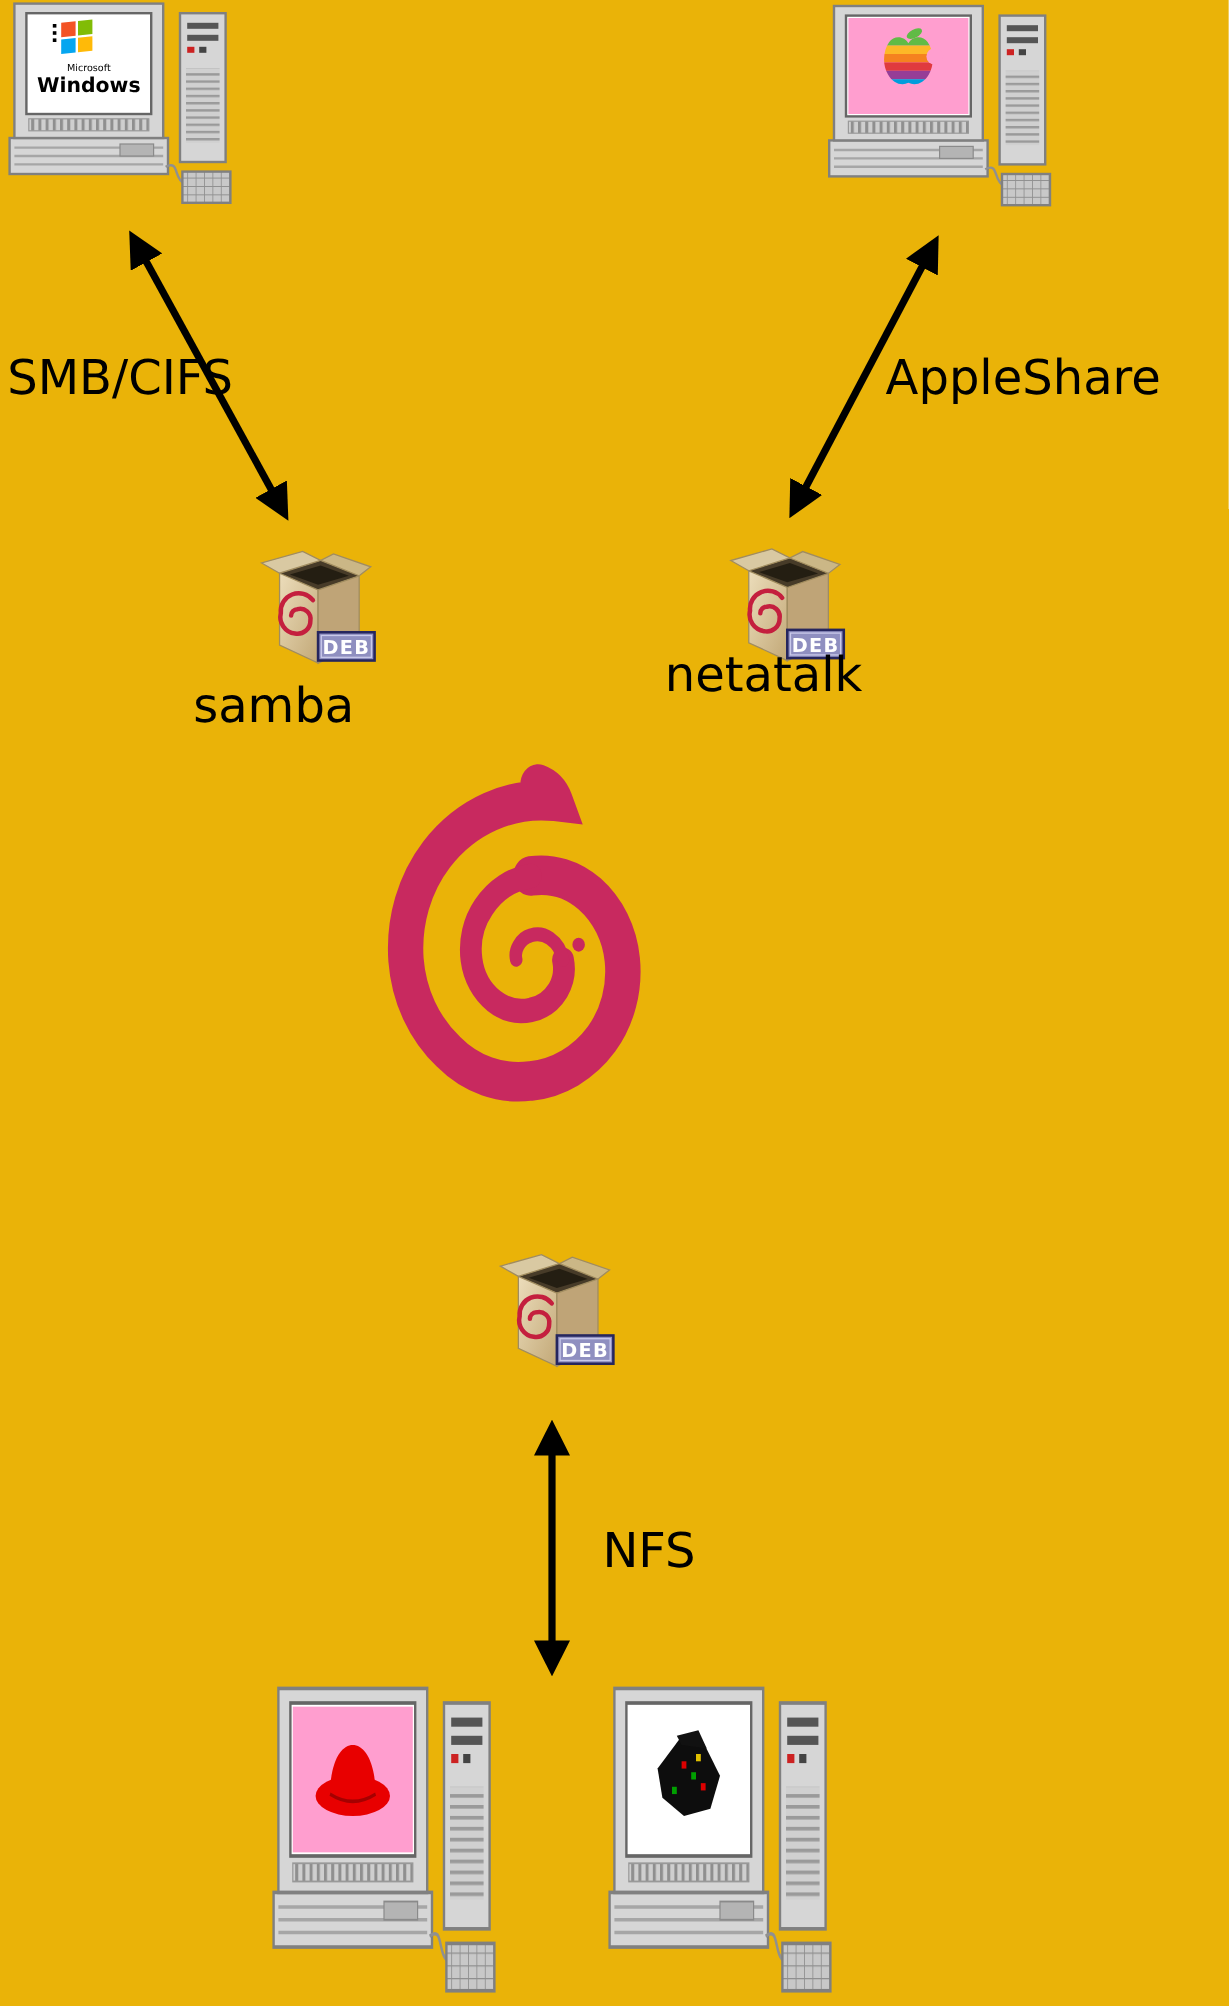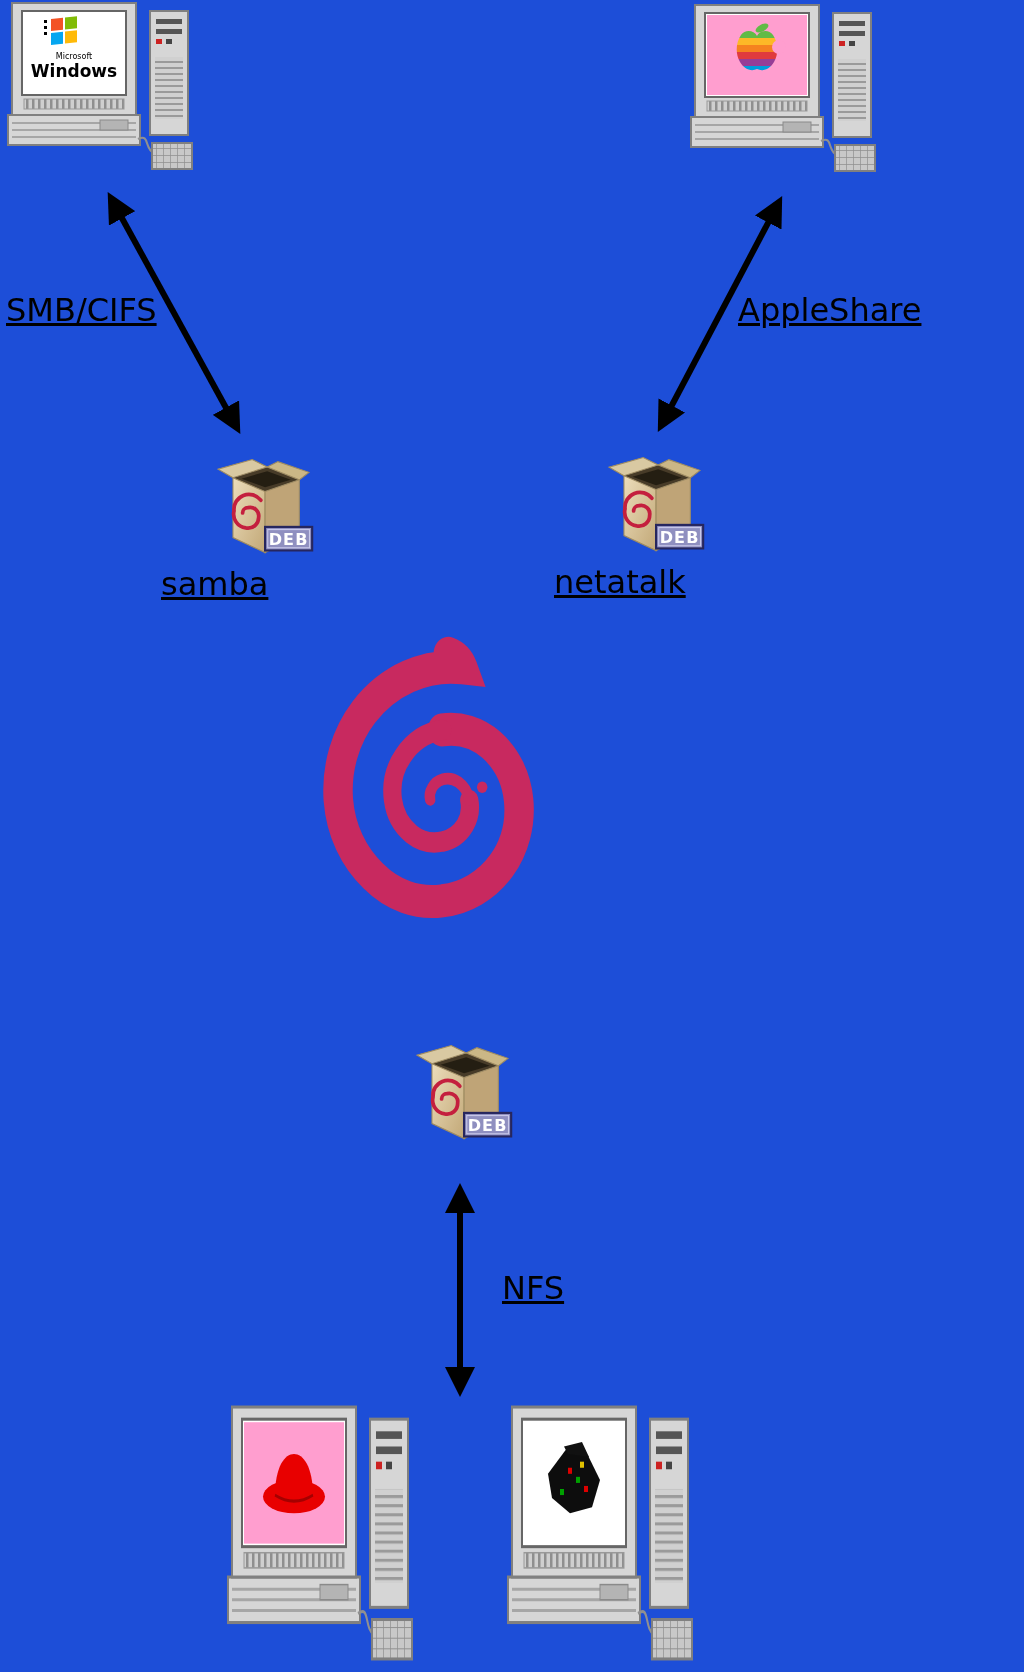--- a/index.html
+++ b/index.html
@@ -1,21 +1,21 @@
 <!DOCTYPE html>
 <html><head>
 <meta charset="utf-8">
 <style>
   html,body{margin:0;padding:0;background:#fff;}
   #canvas{
-    position:relative;width:1024px;height:1672px;background:#1d4ed8;
+    position:relative;width:1024px;height:1672px;background:#eab308;
     overflow:hidden;font-family:"DejaVu Sans","Liberation Sans",sans-serif;
   }
   .abs{position:absolute;}
-  .label{position:absolute;color:#000;font-size:32px;line-height:1.15;white-space:nowrap;text-decoration:underline;}
+  .label{position:absolute;color:#000;font-size:40px;line-height:1.15;white-space:nowrap;}
   .label.center{}
   svg text{font-family:"DejaVu Sans","Liberation Sans",sans-serif;}
 </style>
 </head>
 <body>
 
 <div id="canvas">
 
   <svg width="0" height="0" style="position:absolute" aria-hidden="true">
     <defs>
@@ -128,21 +128,21 @@
   <div class="label" style="left:738px;top:292px;">AppleShare</div>
 
   <svg class="abs" style="left:205px;top:452px;" width="118" height="107" viewBox="0 0 110 100">
     <use href="#debpkg"></use>
   </svg>
   <div class="label center" style="left:161px;top:566px;width:200px;">samba</div>
 
   <svg class="abs" style="left:596px;top:450px;" width="118" height="107" viewBox="0 0 110 100">
     <use href="#debpkg"></use>
   </svg>
-  <div class="label center" style="left:554px;top:564px;width:200px;">netatalk</div>
+  <div class="label center" style="left:554px;top:540px;width:200px;">netatalk</div>
 
   <svg class="abs" style="left:308px;top:630px;" width="260" height="330" viewBox="0 0 300 340" preserveAspectRatio="none">
     <g fill="none" stroke="#c8295f" stroke-linecap="round">
       <path stroke-width="34" d="M 162 24 Q 174 28 178.5 39
         A 133 133 0 0 0 64.5 84.5
         A 124 124 0 0 0 35 175
         A 116 116 0 0 0 76 254
         A 100 100 0 0 0 155 279
         A 100 100 0 0 0 223 243
         A 92 92 0 0 0 243 175

